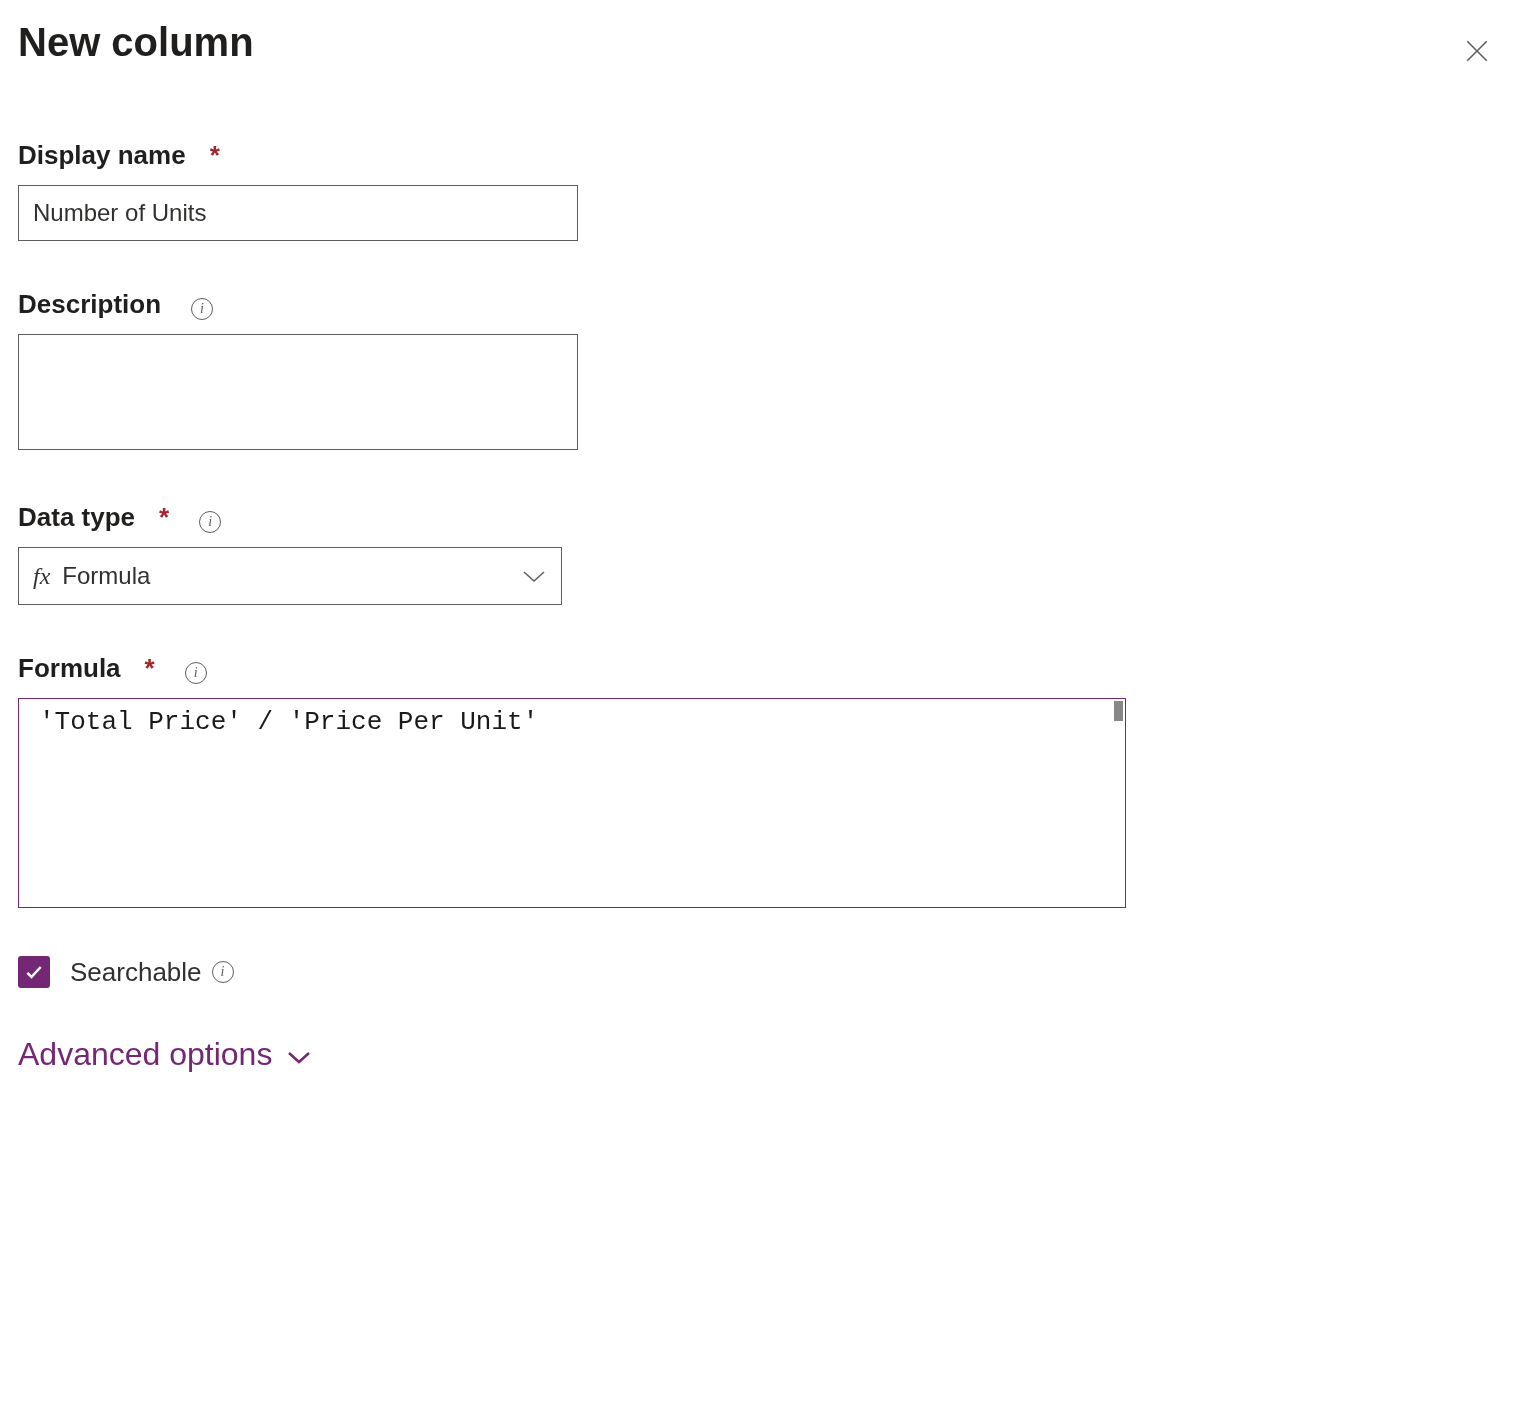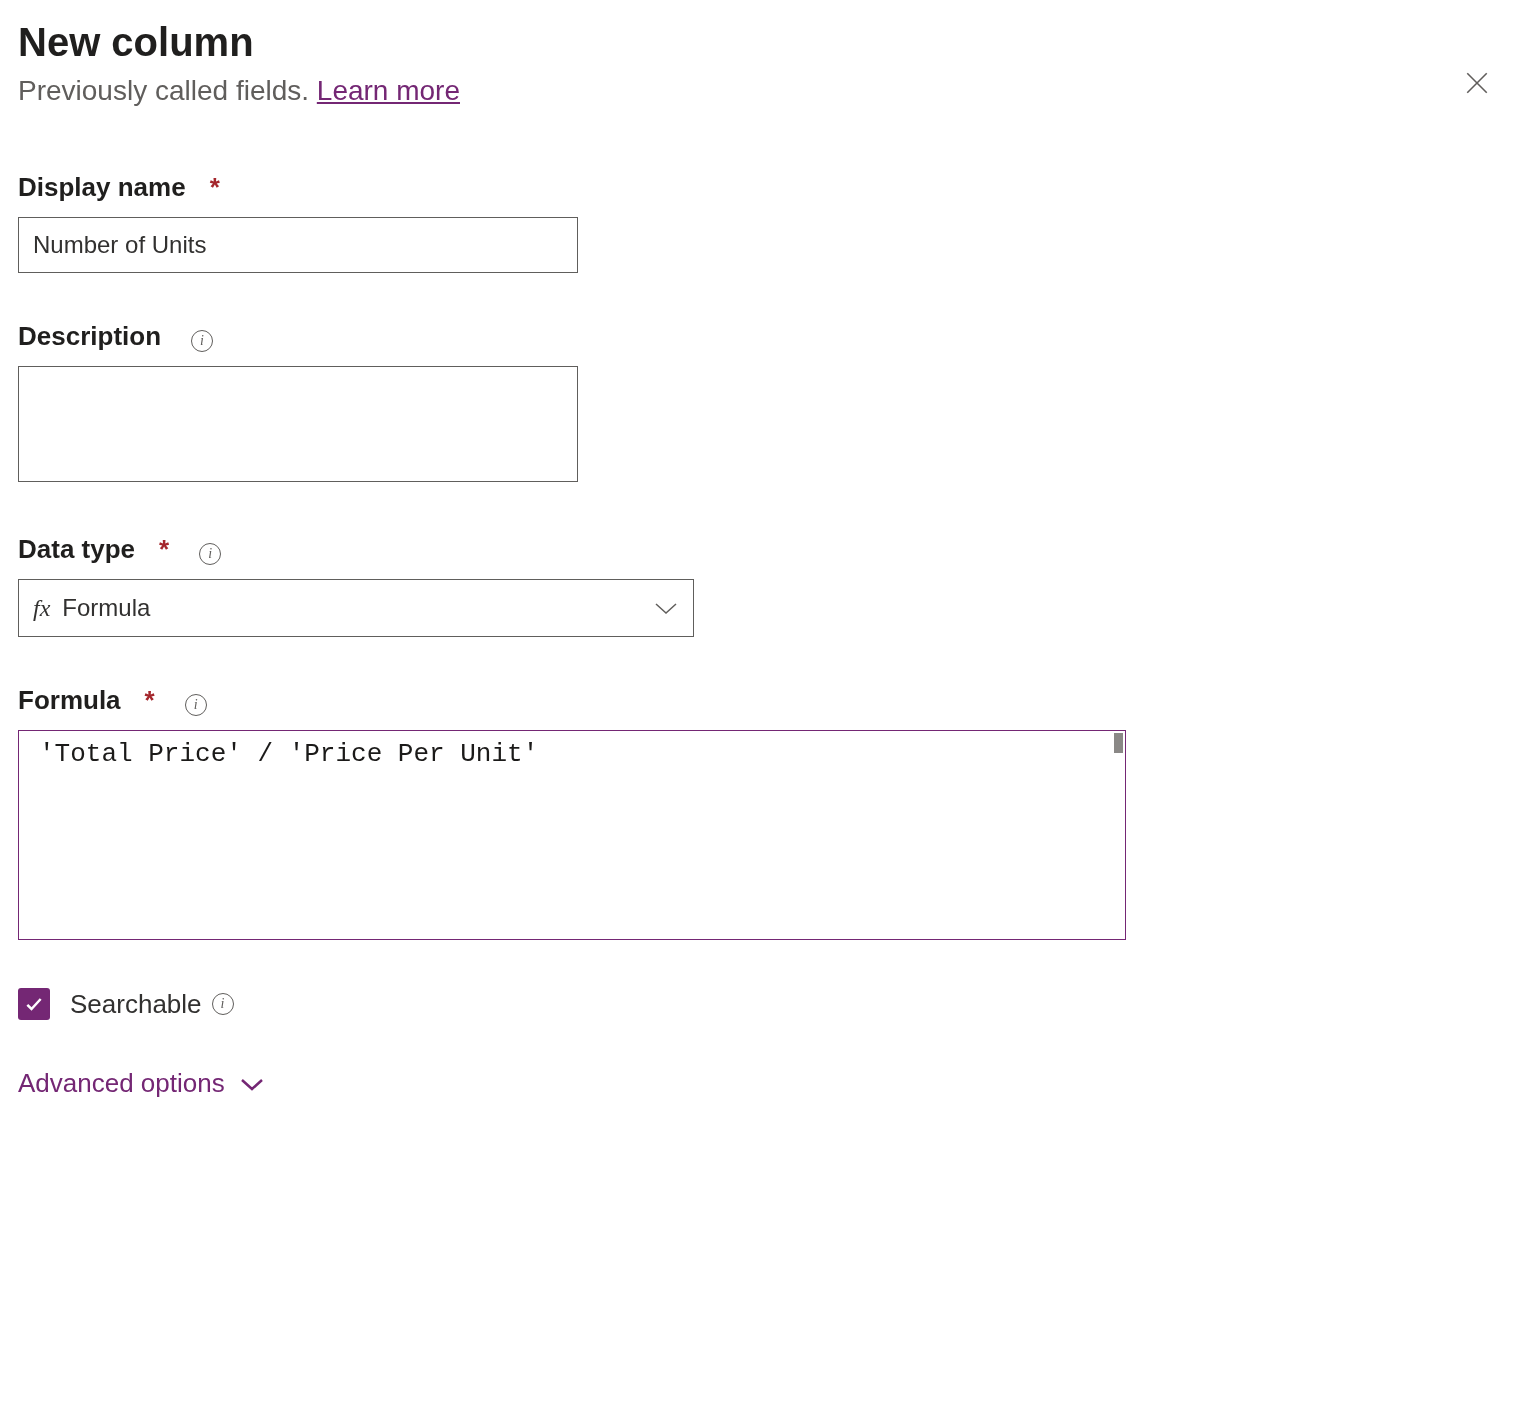--- a/index.html
+++ b/index.html
@@ -101,21 +101,21 @@
       height: 116px;
       border: 1px solid #605e5c;
       padding: 10px 14px;
       font-size: 24px;
       color: #323130;
       font-family: inherit;
       resize: none;
       background: #fff;
     }
     .select-wrap {
-      width: 676px;
+      width: 544px;
       height: 58px;
       border: 1px solid #605e5c;
       display: flex;
       align-items: center;
       padding: 0 14px;
       cursor: pointer;
       background: #fff;
       justify-content: space-between;
     }
     .select-left {
@@ -191,40 +191,37 @@
       font-size: 26px;
       color: #323130;
       display: flex;
       align-items: center;
     }
     .advanced-row {
       display: flex;
       align-items: center;
       gap: 14px;
       color: #742774;
-      font-size: 26px;
+      font-size: 32px;
       cursor: pointer;
     }
     .advanced-chevron svg {
       stroke: #742774;
       stroke-width: 2.5;
       fill: none;
       width: 26px;
       height: 16px;
     }
   </style>
 </head>
 <body>
 
 <div class="header">
   <div class="header-left">
     <div class="title">New column</div>
-    <div class="subtitle">
-      <span>Previously called fields. </span><a class="link">Learn more</a>
-    </div>
   </div>
   <button class="close-btn">
     <svg viewBox="0 0 24 24">
       <line x1="3" y1="3" x2="21" y2="21"></line>
       <line x1="21" y1="3" x2="3" y2="21"></line>
     </svg>
   </button>
 </div>
 
 <div class="field-group">

